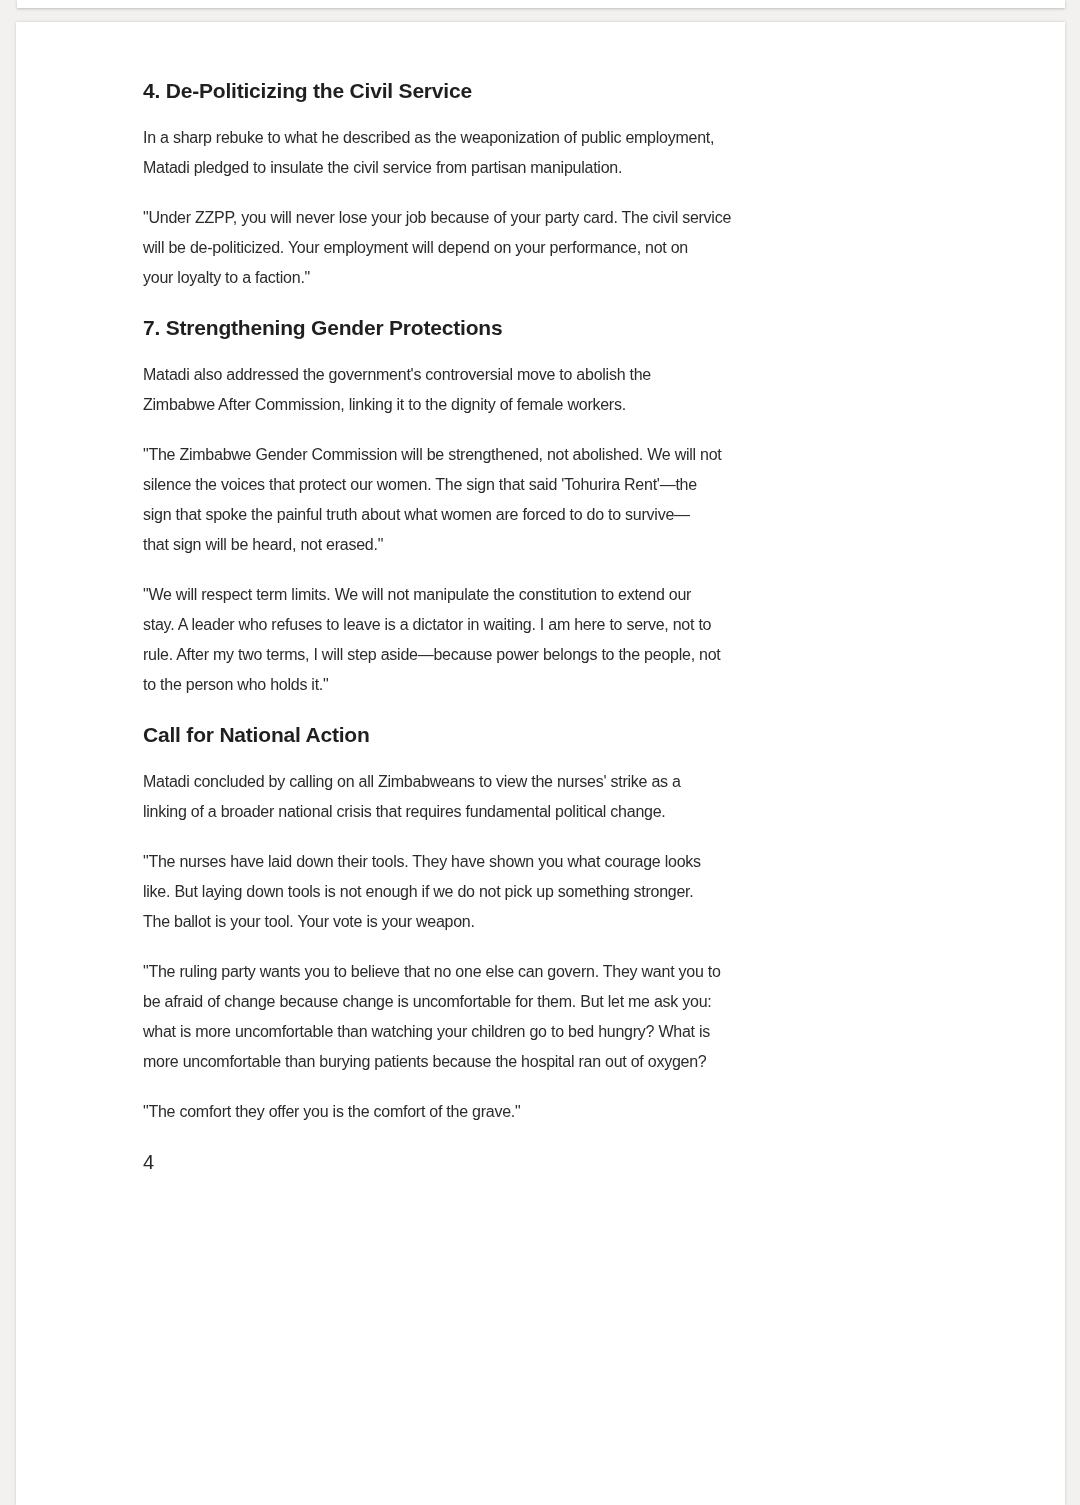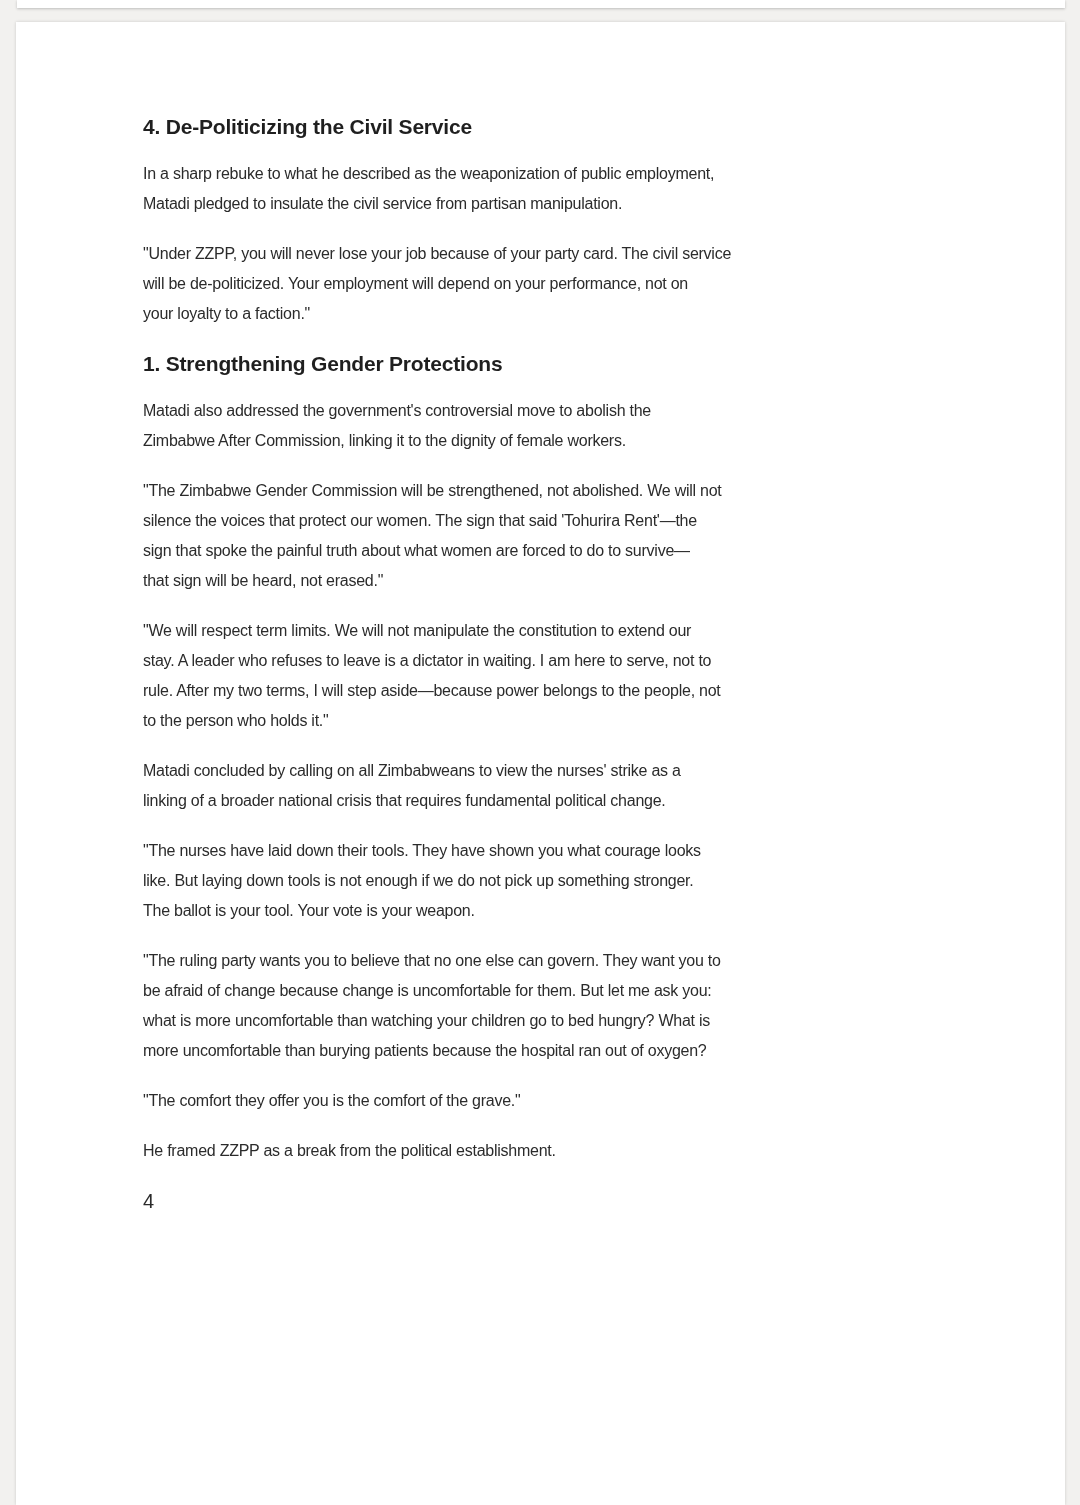--- a/index.html
+++ b/index.html
@@ -26,21 +26,21 @@
   .page {
     position: absolute;
     top: 22px;
     left: 16px;
     right: 15px;
     bottom: 0;
     background: #ffffff;
     box-shadow: 0 0 3px rgba(0,0,0,0.16);
   }
   .page-content {
-    padding: 90px 60px 0 127px;
+    padding: 54px 60px 0 127px;
     color: #282828;
   }
   .page-content p {
     margin: 0 0 20px 0;
     font-size: 16px;
     line-height: 30px;
     letter-spacing: -0.25px;
     white-space: pre-line;
     color: #2b2b2b;
   }
@@ -68,40 +68,40 @@
 <div class="page">
   <div class="page-content">
 
     <h2>4. De-Politicizing the Civil Service</h2>
     <p>In a sharp rebuke to what he described as the weaponization of public employment,
 Matadi pledged to insulate the civil service from partisan manipulation.</p>
     <p>"Under ZZPP, you will never lose your job because of your party card. The civil service
 will be de-politicized. Your employment will depend on your performance, not on
 your loyalty to a faction."</p>
 
-    <h2>1. Strengthening Gender Protections</h2>
+    <h2>7. Strengthening Gender Protections</h2>
     <p>Matadi also addressed the government's controversial move to abolish the
 Zimbabwe After Commission, linking it to the dignity of female workers.</p>
     <p>"The Zimbabwe Gender Commission will be strengthened, not abolished. We will not
 silence the voices that protect our women. The sign that said 'Tohurira Rent'—the
 sign that spoke the painful truth about what women are forced to do to survive—
 that sign will be heard, not erased."</p>
 
     <p>"We will respect term limits. We will not manipulate the constitution to extend our
 stay. A leader who refuses to leave is a dictator in waiting. I am here to serve, not to
 rule. After my two terms, I will step aside—because power belongs to the people, not
 to the person who holds it."</p>
 
+    <h2>Call for National Action</h2>
     <p>Matadi concluded by calling on all Zimbabweans to view the nurses' strike as a
 linking of a broader national crisis that requires fundamental political change.</p>
     <p>"The nurses have laid down their tools. They have shown you what courage looks
 like. But laying down tools is not enough if we do not pick up something stronger.
 The ballot is your tool. Your vote is your weapon.</p>
     <p>"The ruling party wants you to believe that no one else can govern. They want you to
 be afraid of change because change is uncomfortable for them. But let me ask you:
 what is more uncomfortable than watching your children go to bed hungry? What is
 more uncomfortable than burying patients because the hospital ran out of oxygen?</p>
     <p>"The comfort they offer you is the comfort of the grave."</p>
-    <p>He framed ZZPP as a break from the political establishment.</p>
 
     <div class="page-footer">4</div>
   </div>
 </div>
 
 </body></html>

